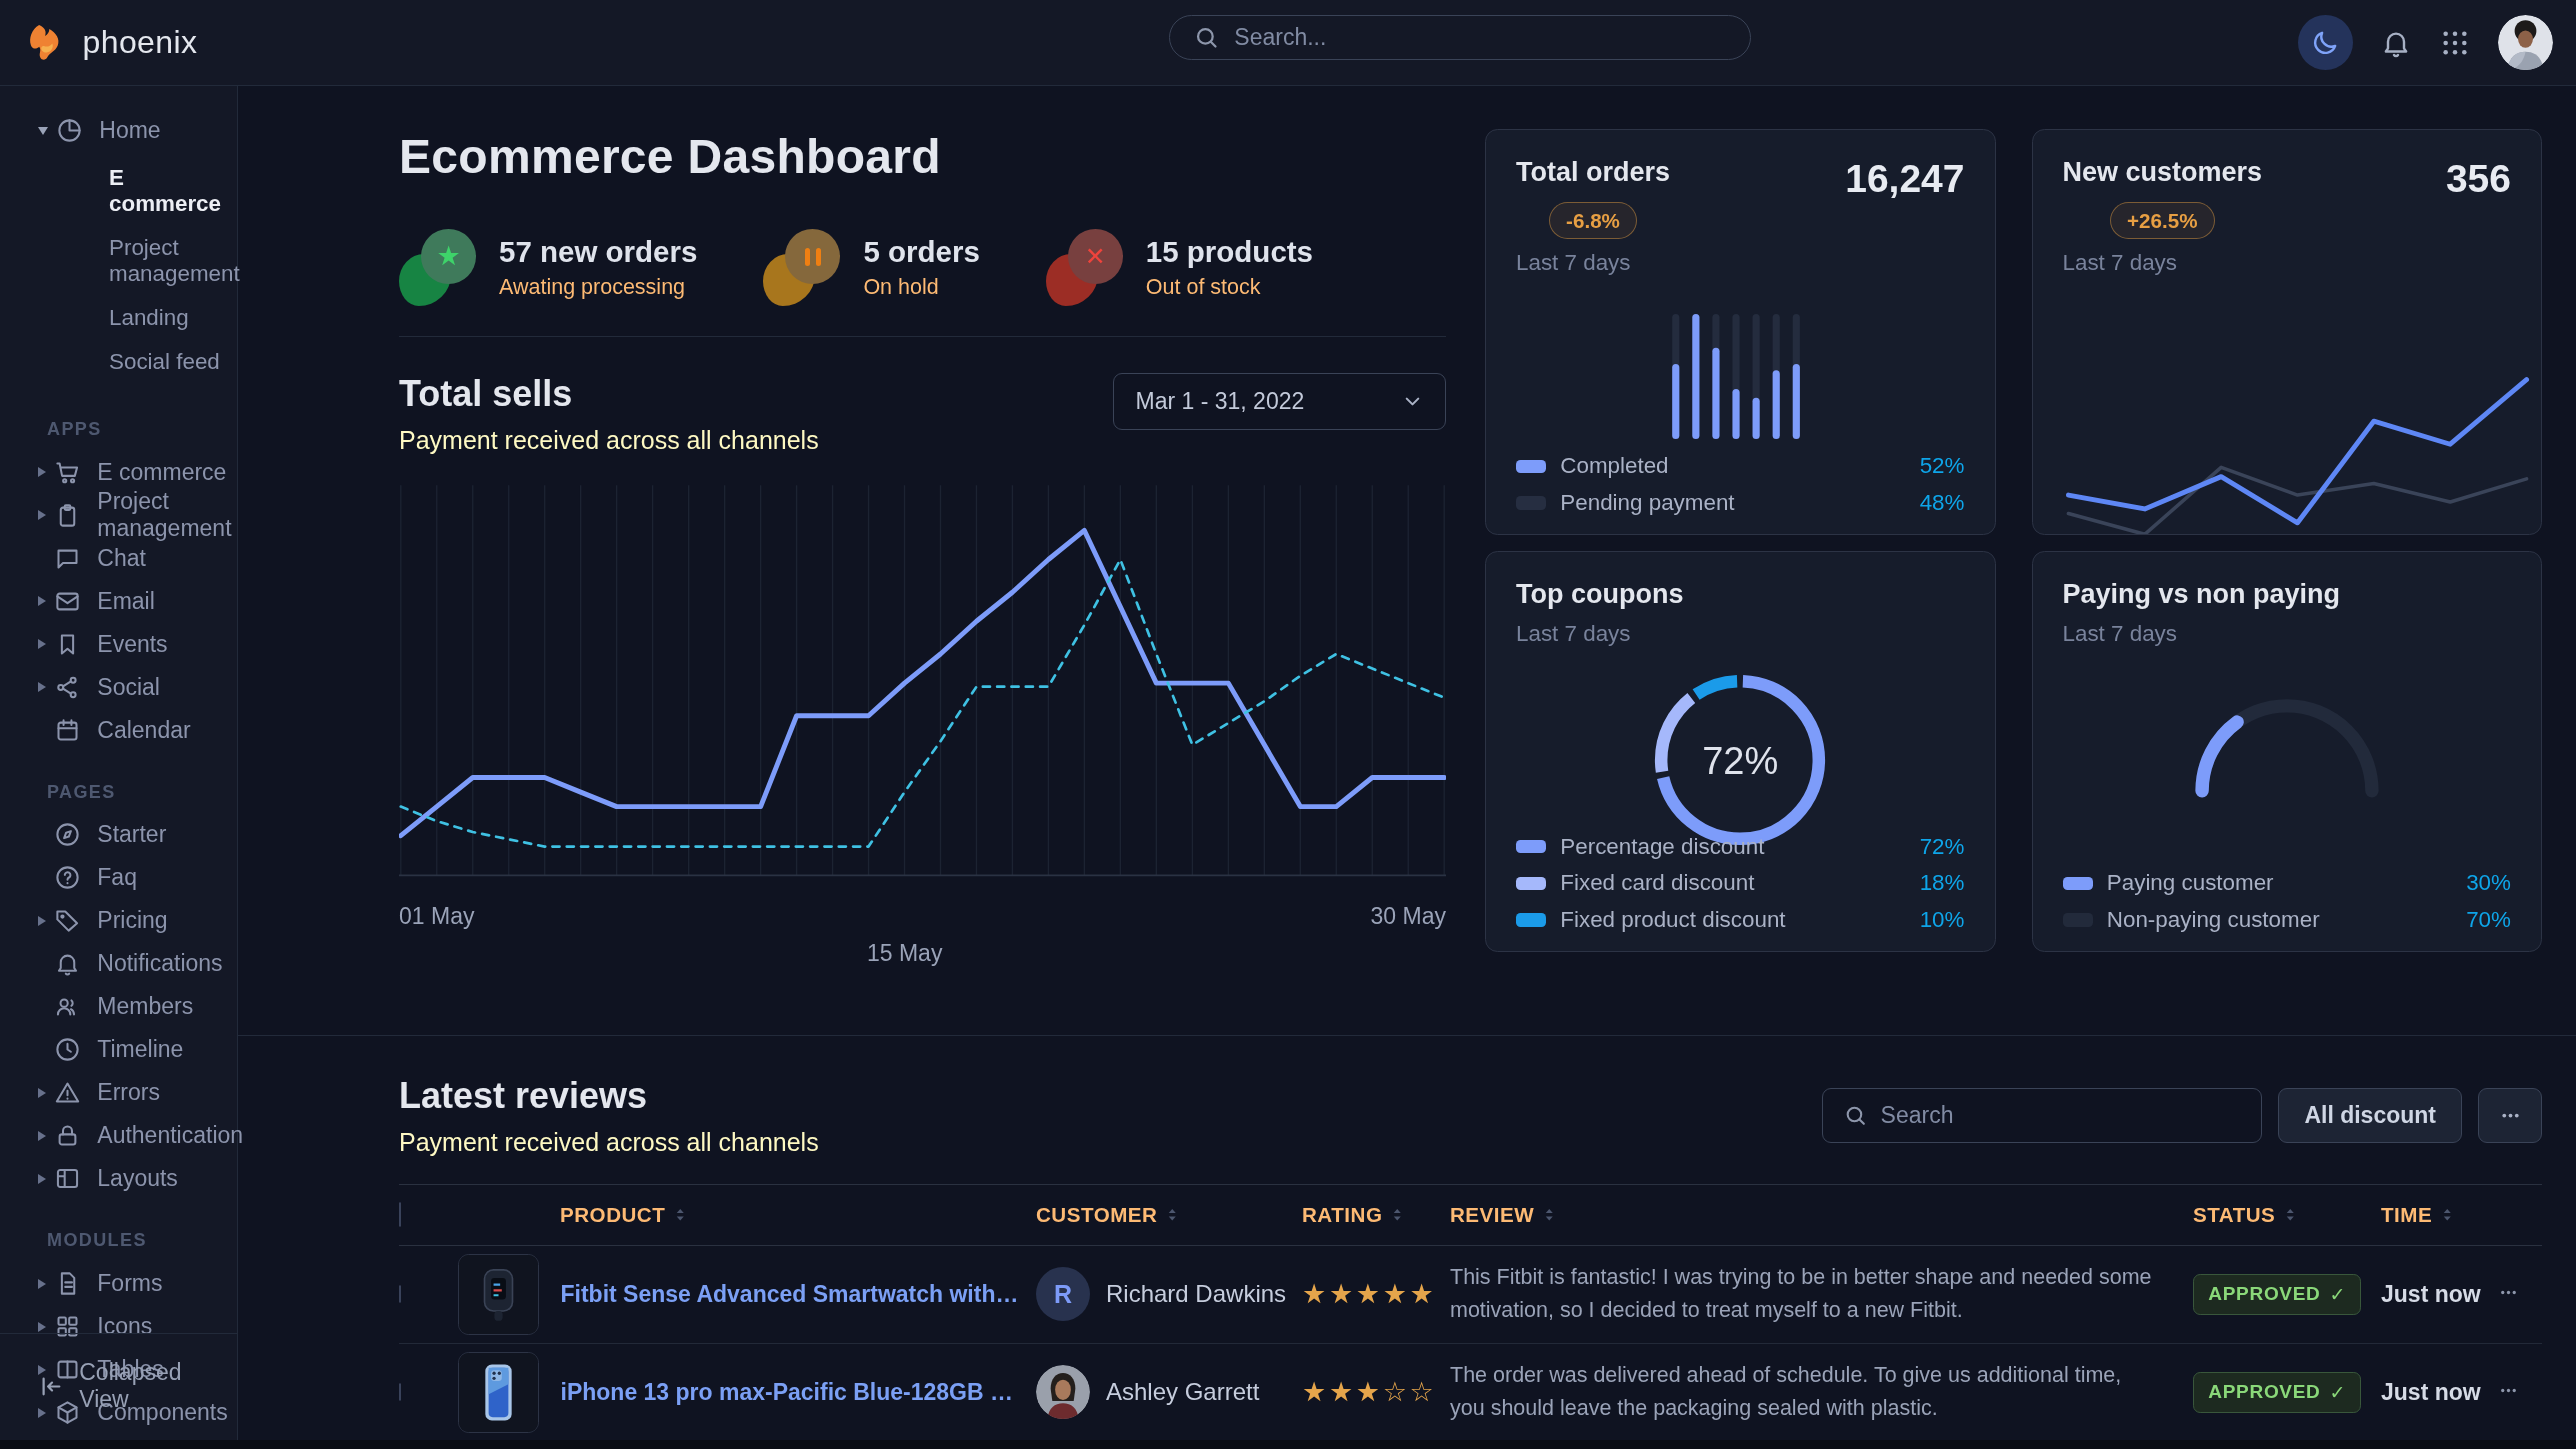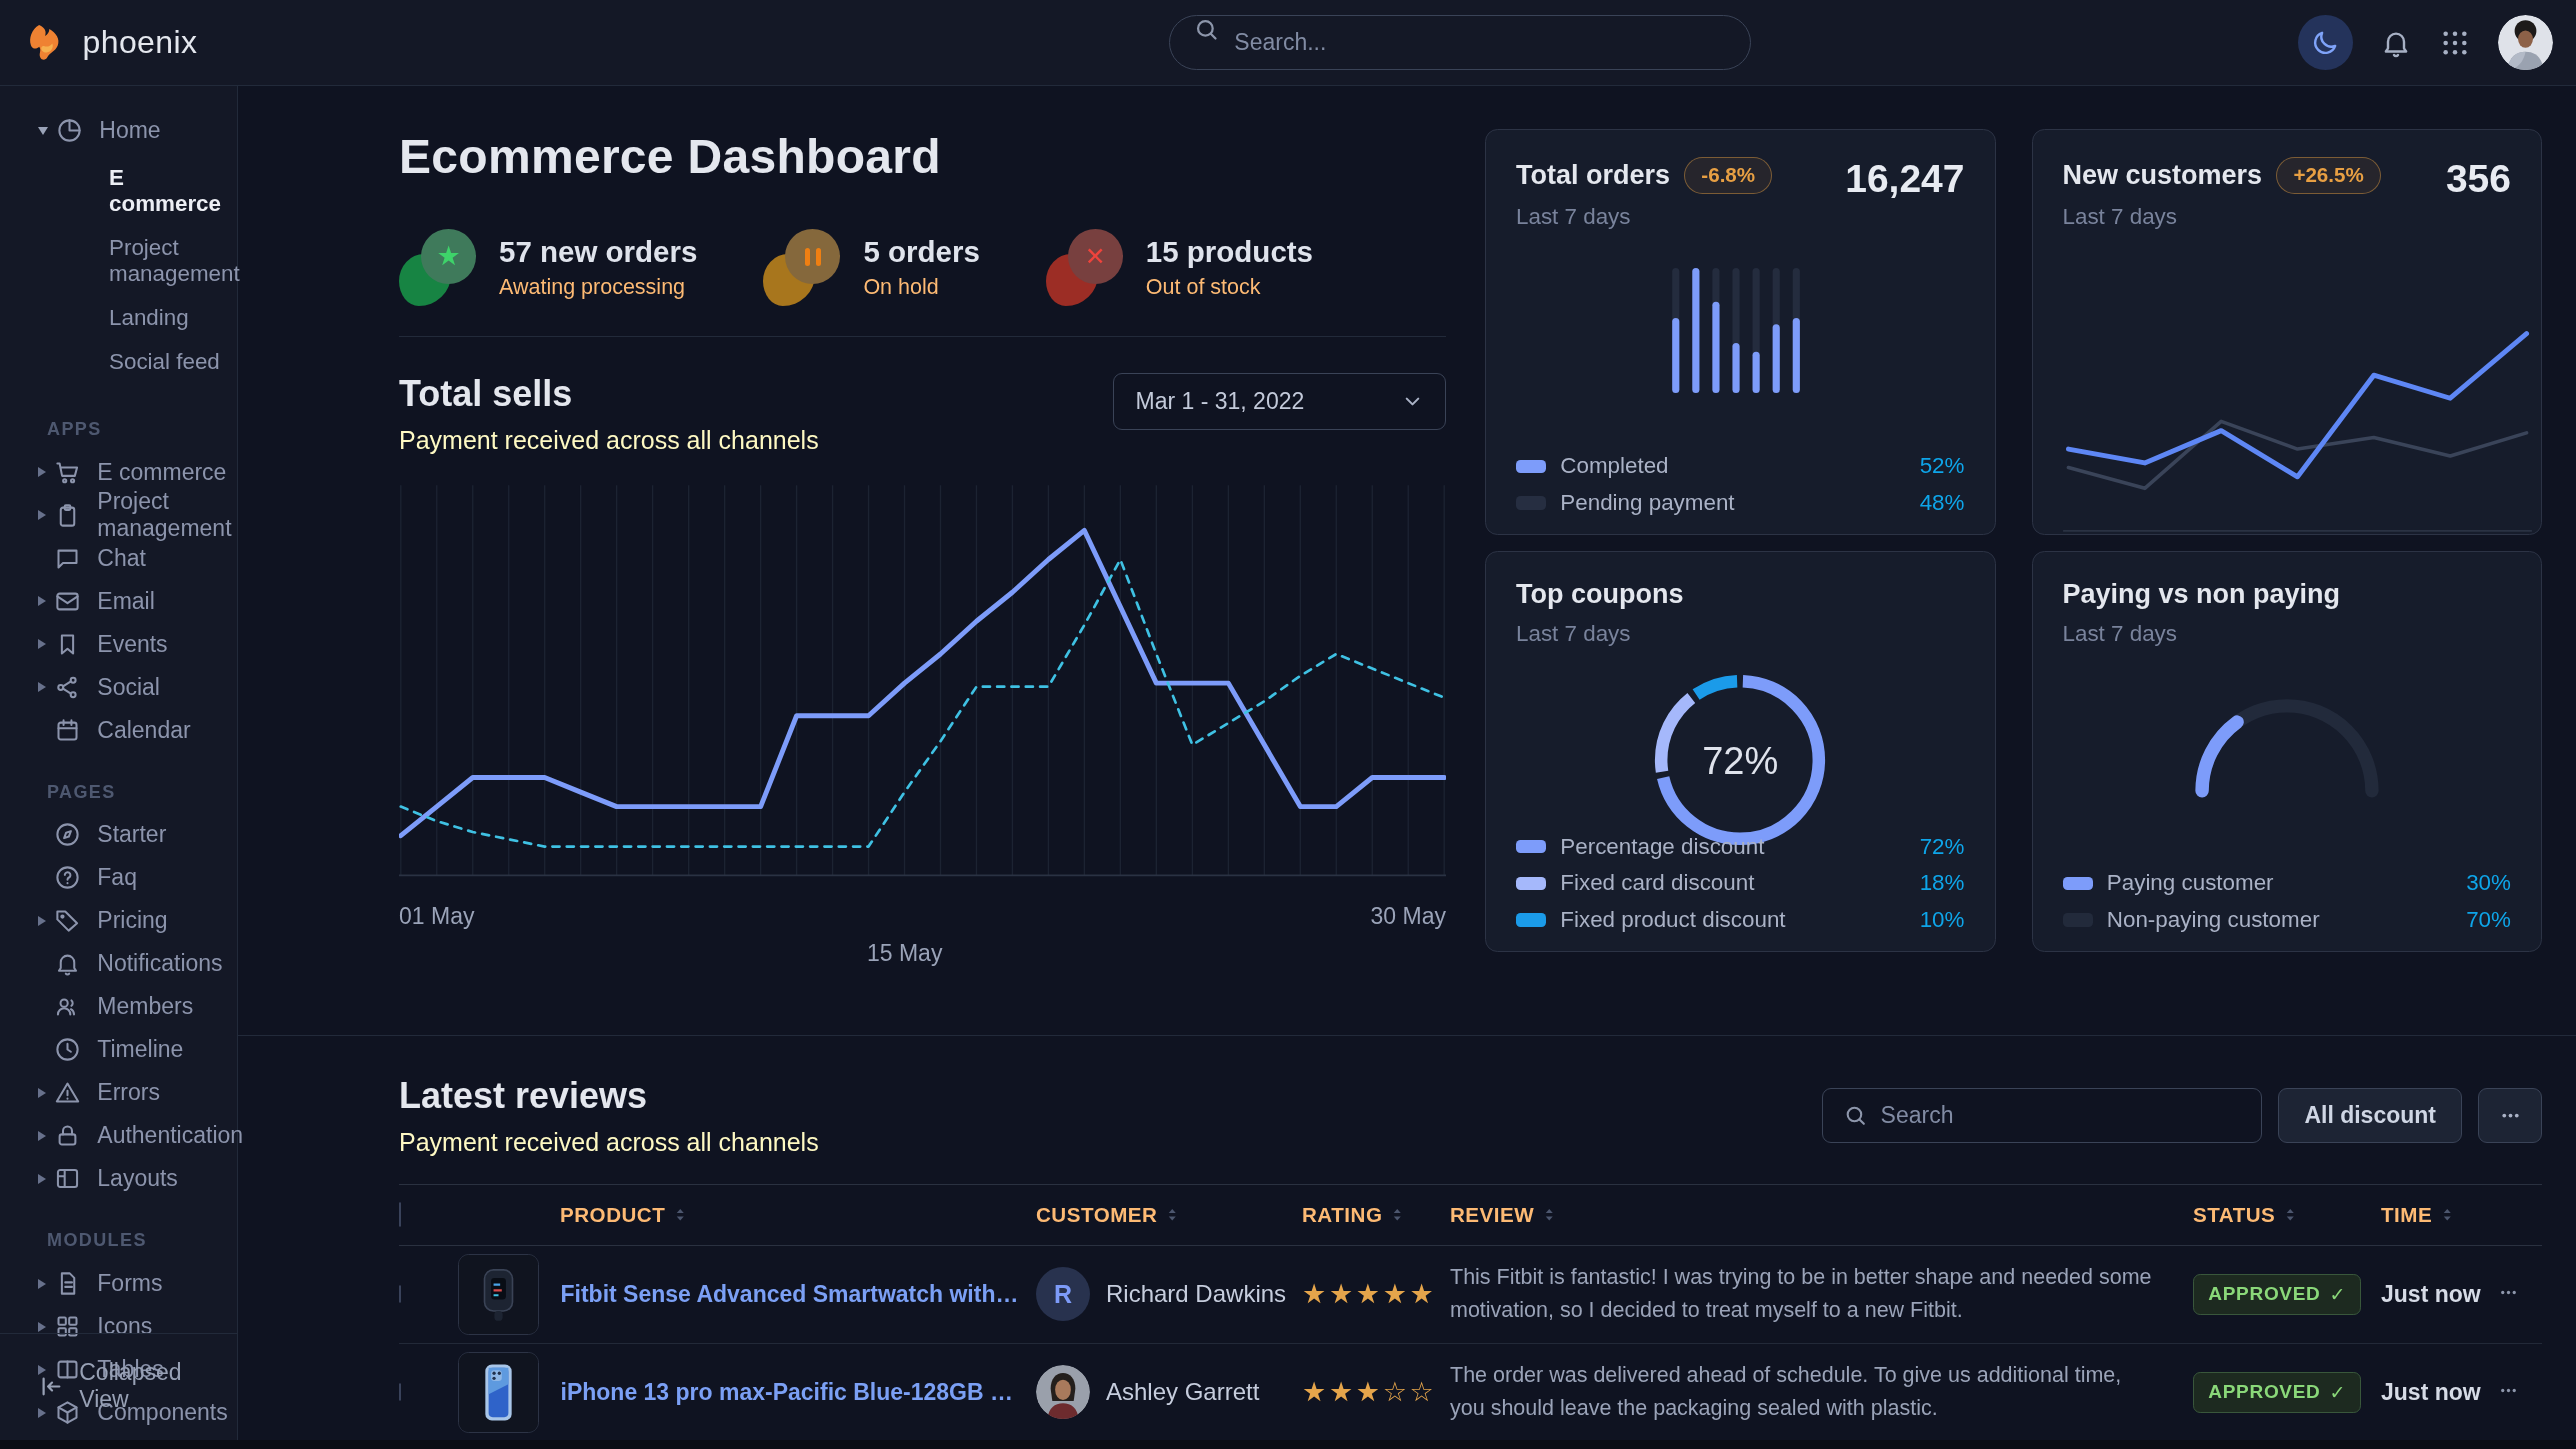--- a/index.html
+++ b/index.html
@@ -7,22 +7,22 @@
   html,body { background:#0b0e16; }
   .page { position:relative; width:2576px; height:1449px; background:#0f1321; overflow:hidden;
           font-family:"Liberation Sans","DejaVu Sans",sans-serif; color:#aab2c6; }
 
   
   header.navbar { position:absolute; top:0; left:0; right:0; height:86px; background:#141826;
       border-bottom:1.8px solid #222a3a; display:flex; align-items:center; padding:0 23px 0 27px; z-index:20; }
   .brand { display:flex; align-items:center; gap:12.5px; cursor:pointer; }
   .brand svg { width:43px; height:43px; }
   .brand-name { font-size:32px; font-weight:500; color:#e4e7ee; letter-spacing:0.4px; }
-  .nav-search { position:absolute; left:1169px; top:15px; width:582px; height:55px; border:0.9px solid #3a4357;
-      border-radius:30px; display:flex; gap:14.3px; padding:0 23px; }
+  .nav-search { position:absolute; left:1169px; top:15px; width:582px; height:45px; border:0.9px solid #3a4357;
+      border-radius:30px; display:flex; align-items:center; gap:14.3px; padding:0 23px; }
   .nav-search svg { width:27px; height:27px; color:#8d96ab; flex:0 0 auto; }
   .nav-search input { flex:1; background:transparent; border:none; outline:none; color:#cfd5e3; font-size:23px;
       font-family:inherit; }
   .nav-search input::placeholder { color:#818ba3; }
   .nav-actions { margin-left:auto; display:flex; align-items:center; gap:27px; }
   .moon-btn { width:55px; height:55px; border-radius:50%; background:#24335b; border:none; display:flex;
       align-items:center; justify-content:center; cursor:pointer; }
   .moon-btn svg { width:29px; height:29px; color:#7fa3f9; }
   .nav-ic { background:none; border:none; cursor:pointer; display:flex; align-items:center; }
   .nav-ic svg { width:32px; height:32px; color:#a7b0c4; }
@@ -81,21 +81,21 @@
   .x-labels { position:relative; height:36px; margin-top:10.7px; font-size:23px; color:#9aa3b8; }
   .x-labels span { position:absolute; top:0; }
   .xl-0 { left:0; } .xl-1 { left:48.3%; transform:translateX(-50%);margin-top:37px; } .xl-2 { right:0; }
 
   
   .cards-grid { display:grid; grid-template-columns:1fr 1fr; grid-template-rows:406px 401px;
       column-gap:36px; row-gap:16px; }
   .card { position:relative; background:#161c2b; border:0.9px solid #2c3345; border-radius:12.5px;
       padding:27px 30px; overflow:hidden; }
   .card-head { display:flex; align-items:flex-start; }
-  .ch-title-row { display:flex; align-items:center; gap:14.3px; }
+  .ch-title-row { display:flex; align-items:center; gap:14.3px;flex-direction:column; }
   .card-title { font-size:27px; font-weight:700; color:#e4e7ee; }
   .pill-warn { border:0.9px solid rgba(231,159,67,.45); background:rgba(231,159,67,.08); color:#e79f43;
       border-radius:894px; padding:5.4px 16px; font-size:20.6px; font-weight:700; }
   .card-period { margin-top:10.7px; font-size:22.4px; color:#79839c; }
   .card-value { margin-left:auto; font-size:39px; font-weight:700; color:#e8ebf2; }
   .legend { position:absolute; left:30px; right:30px; bottom:12.5px; }
   .lg-row { display:flex; align-items:center; gap:14.3px; padding:5.4px 0; font-size:22.4px; color:#aab2c6; }
   .sw { width:30px; height:13.4px; border-radius:4.5px; flex:0 0 auto; }
   .lg-val { margin-left:auto; color:#0ea5e9; }
   .bars-svg { display:block; margin:38px auto 0; }

